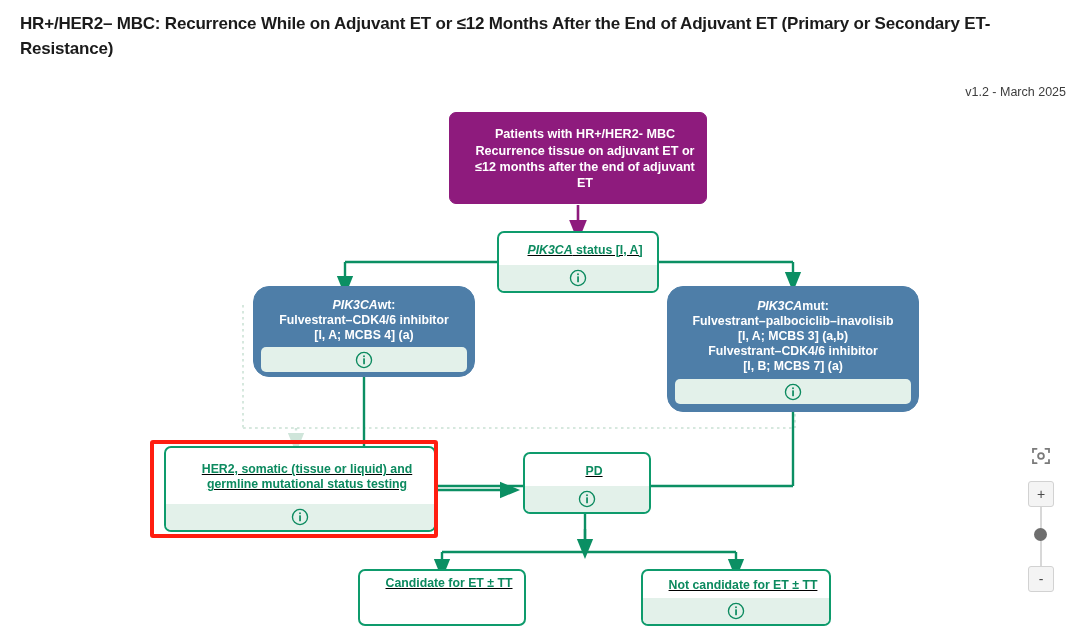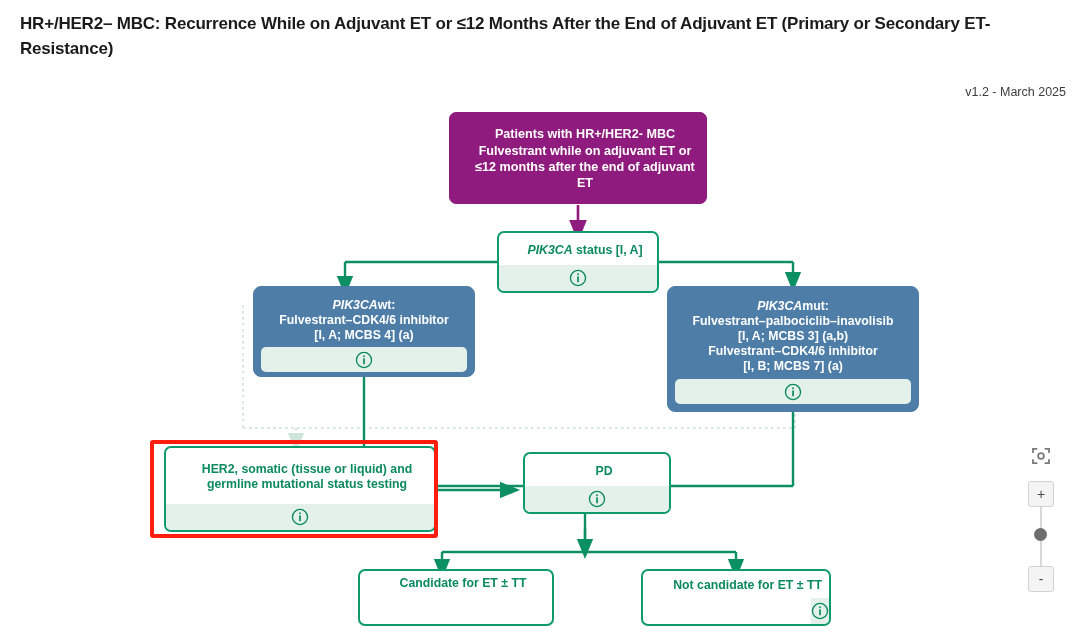--- a/index.html
+++ b/index.html
@@ -81,29 +81,30 @@
   .node.purple {
     background: #8e1b7d;
     border: 1px solid #8e1b7d;
   }
   .node.purple .body { color: #ffffff; font-size: 12.6px; line-height: 1.30; }
 
   
   .node.green {
     background: #ffffff;
     border: 2.4px solid #0e9b6c;
+    text-decoration: underline;
   }
   .node.green .body { color: #0c8a5f; }
 
   
   .node.blue {
     background: #4e7ea8;
     border: 1px solid #4e7ea8;
     padding: 7px;
-    border-radius: 8px;
+    border-radius: 16px;
   }
   .node.blue .body { color: #ffffff; padding: 4px 6px 4px 6px; }
   .node.blue .infobar { border-radius: 5px; height: 25px; }
 
   .ital { font-style: italic; }
 
   
   .iicon {
     width: 18px; height: 18px;
     display: block;
@@ -206,21 +207,21 @@
         <path d="M442,452 L736,452"></path>
       </g>
       <path d="M442,452 L442,469" stroke="#0b8f63" stroke-width="2.4" fill="none" marker-end="url(#arrowGreen)"></path>
       <path d="M736,452 L736,469" stroke="#0b8f63" stroke-width="2.4" fill="none" marker-end="url(#arrowGreen)"></path>
     </svg>
 
     <div class="node purple" style="left:449px; top:12px; width:258px; height:92px;">
       <div class="body">
         <span>
           <span>Patients with HR+/HER2- MBC</span><br>
-          <span>Fulvestrant while on adjuvant ET or</span><br>
+          <span>Recurrence tissue on adjuvant ET or</span><br>
           <span>≤12 months after the end of adjuvant</span><br>
           <span>ET</span>
         </span>
       </div>
     </div>
 
     <div class="node green" style="left:497px; top:131px; width:162px; height:62px;">
       <div class="body">
         <span>
           <span class="ital">PIK3CA</span><span> status [I, A]</span>
@@ -281,43 +282,43 @@
       <div class="infobar">
         <svg class="iicon" viewBox="0 0 20 20">
           <circle cx="10" cy="10" r="8.4" fill="none" stroke="#0c8a5f" stroke-width="1.5"></circle>
           <circle cx="10" cy="5.9" r="1.05" fill="#0c8a5f"></circle>
           <rect x="9.1" y="8.1" width="1.9" height="6.6" rx="0.6" fill="#0c8a5f"></rect>
         </svg>
       </div>
     </div>
     <div class="selection" style="left:150px; top:340px; width:288px; height:98px;"></div>
 
-    <div class="node green" style="left:523px; top:352px; width:148px; height:62px;">
+    <div class="node green" style="left:523px; top:352px; width:128px; height:62px;">
       <div class="body">PD</div>
       <div class="infobar">
         <svg class="iicon" viewBox="0 0 20 20">
           <circle cx="10" cy="10" r="8.4" fill="none" stroke="#0c8a5f" stroke-width="1.5"></circle>
           <circle cx="10" cy="5.9" r="1.05" fill="#0c8a5f"></circle>
           <rect x="9.1" y="8.1" width="1.9" height="6.6" rx="0.6" fill="#0c8a5f"></rect>
         </svg>
       </div>
     </div>
 
-    <div class="node green" style="left:358px; top:469px; width:196px; height:57px;gap:42px;">
+    <div class="node green" style="left:358px; top:469px; width:168px; height:57px;gap:42px;">
       <div class="body">Candidate for ET ± TT</div>
       <div class="infobar">
         <svg class="iicon" viewBox="0 0 20 20">
           <circle cx="10" cy="10" r="8.4" fill="none" stroke="#0c8a5f" stroke-width="1.5"></circle>
           <circle cx="10" cy="5.9" r="1.05" fill="#0c8a5f"></circle>
           <rect x="9.1" y="8.1" width="1.9" height="6.6" rx="0.6" fill="#0c8a5f"></rect>
         </svg>
       </div>
     </div>
 
-    <div class="node green" style="left:641px; top:469px; width:190px; height:57px;align-items:flex-end;">
+    <div class="node green" style="left:641px; top:469px; width:190px; height:57px;">
       <div class="body">Not candidate for ET ± TT</div>
       <div class="infobar">
         <svg class="iicon" viewBox="0 0 20 20">
           <circle cx="10" cy="10" r="8.4" fill="none" stroke="#0c8a5f" stroke-width="1.5"></circle>
           <circle cx="10" cy="5.9" r="1.05" fill="#0c8a5f"></circle>
           <rect x="9.1" y="8.1" width="1.9" height="6.6" rx="0.6" fill="#0c8a5f"></rect>
         </svg>
       </div>
     </div>
 

